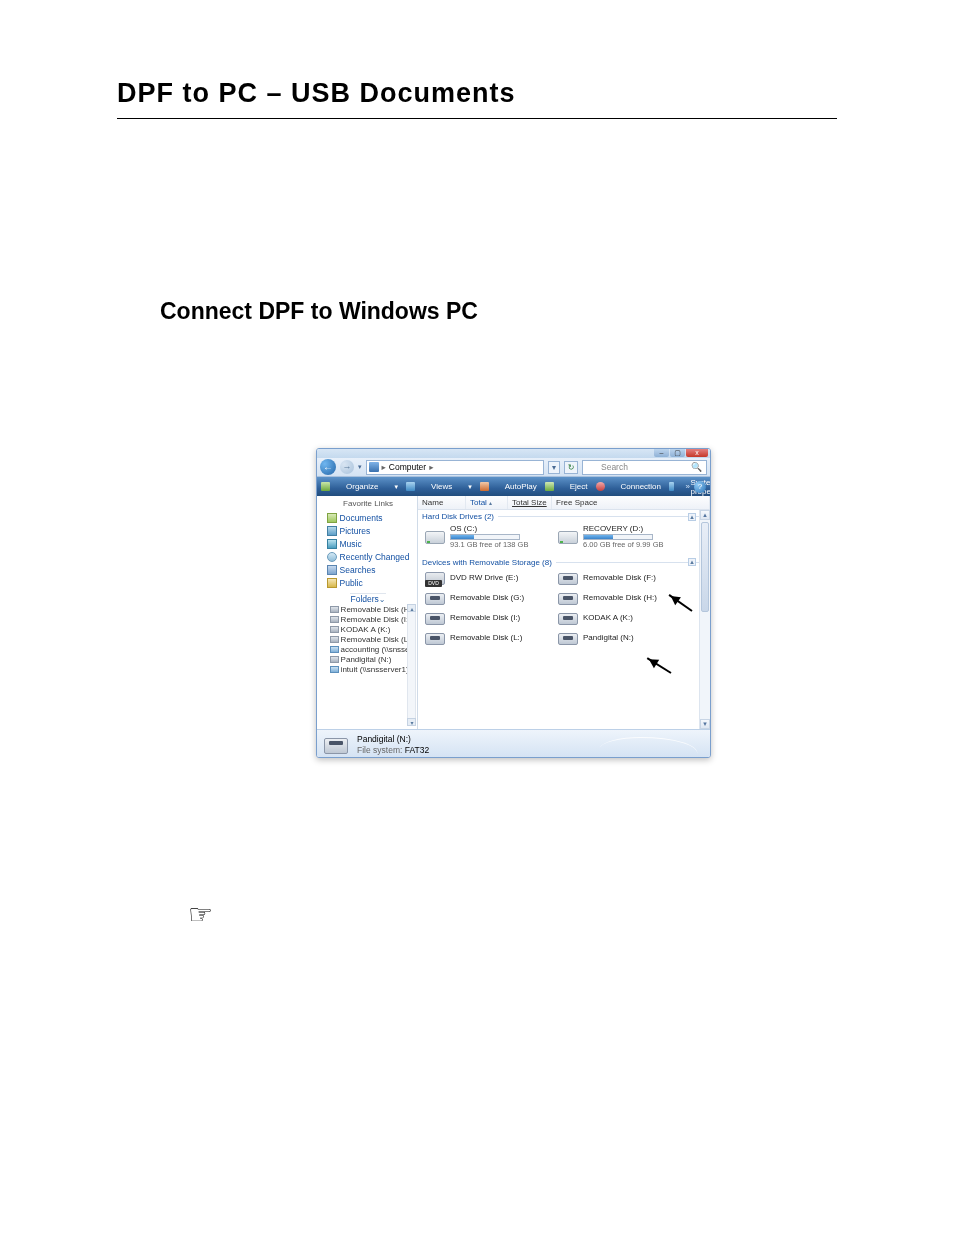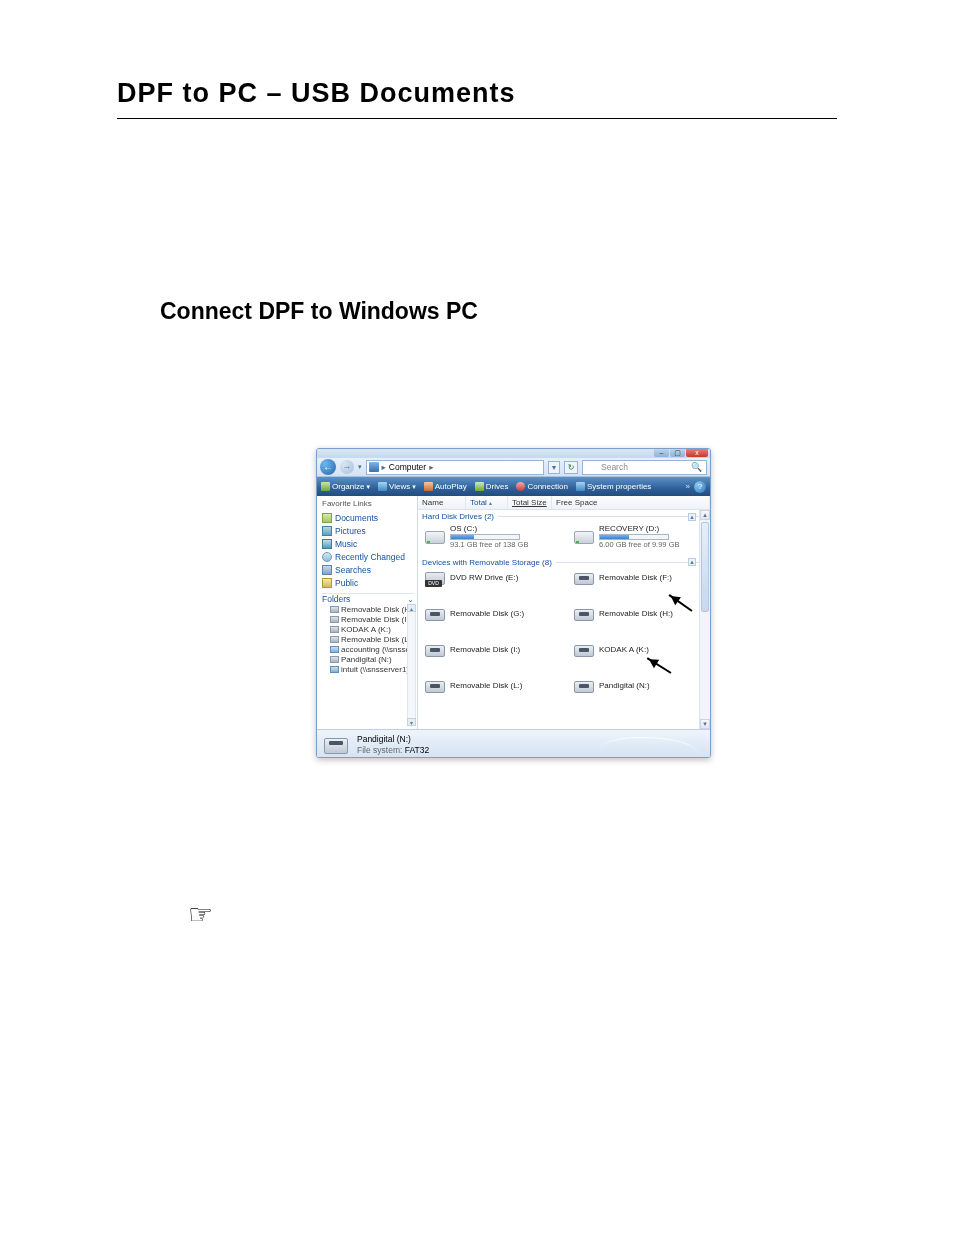--- a/index.html
+++ b/index.html
@@ -129,37 +129,38 @@
     height: 19px;
     background: linear-gradient(#5c92c8, #2f6099 60%, #224d7d);
     display: flex;
     align-items: center;
     padding: 0 4px;
     gap: 8px;
     color: #fff;
     font-size: 8px;
     position: relative;
   }
-  .tb-item { display:flex;align-items:flex-end;gap:2px; }
+  .tb-item { display:flex;align-items:center;gap:16px; }
   .tb-ico { width:9px;height:9px;border-radius:1px; }
   .tb-drop { font-size:7px; }
   .tb-chev { position:absolute; right:20px; color:#cfe1f5; font-size:8px;}
   .tb-help { position:absolute; right:4px; width:12px;height:12px;border-radius:50%;background:radial-gradient(circle at 30% 30%,#8ec9f5,#2c73b5);text-align:center;line-height:11px;font-size:8px;}
 
   .body-area {
     display: flex;
     height: 233px;
   }
   .sidebar {
     width: 101px;
     border-right: 1px solid #d0dbe8;
     background: #fff;
     padding: 3px 3px 3px 5px;
     display: flex;
     flex-direction: column;
+    align-items: center;
   }
   .sb-heading { color:#555;font-size:8px;margin-bottom:3px; }
   .sb-list { list-style:none; }
   .sb-item { display:flex;align-items:center;gap:3px;color:#1451a3;font-size:8.5px;padding:1.5px 0; }
   .sb-ico { width:10px;height:10px;flex-shrink:0; }
   .folders-hdr { color:#1451a3;font-size:8.5px;display:flex;justify-content:space-between;align-items:center;border-top:1px solid #e0e6ee;margin-top:4px;padding-top:0; }
   .tree { list-style:none;font-size:8px;color:#333;position:relative; }
   .tree-item { display:flex;align-items:center;gap:2px;padding:0.5px 0 0.5px 8px;white-space:nowrap;overflow:hidden; }
   .tree-ico { width:9px;height:7px;flex-shrink:0; }
   .tree-scroll { position:absolute;right:-2px;top:0;bottom:0;width:9px;display:flex;flex-direction:column;}
@@ -194,21 +195,21 @@
     align-items: center;
   }
   .group-hdr::after {
     content: "";
     flex: 1;
     border-top: 1px solid #d7e1ee;
     margin-left: 4px;
   }
   .group-collapse { position:absolute;right:14px;width:8px;height:8px;background:#eef3fa;border:1px solid #b8cde5;color:#5a7ba0;font-size:7px;text-align:center;line-height:6px; }
 
-  .drive-grid { display:flex;flex-wrap:wrap;padding:0 4px 4px;gap:16px; }
+  .drive-grid { display:flex;flex-wrap:wrap;padding:0 4px 4px; }
   .drive-tile {
     width: 133px;
     display: flex;
     align-items: center;
     gap: 4px;
     padding: 2px 2px;
     font-size: 8px;
     position: relative;
   }
   .drive-icon {
@@ -312,21 +313,21 @@
       <div class="tb-ico" style="background:linear-gradient(#a9d3f0,#3f8ac5);"></div>
       <span>Views</span>
       <span class="tb-drop">▾</span>
     </div>
     <div class="tb-item">
       <div class="tb-ico" style="background:linear-gradient(#f0c9a9,#cd6a2e);"></div>
       <span>AutoPlay</span>
     </div>
     <div class="tb-item">
       <div class="tb-ico" style="background:linear-gradient(#cfe8b6,#6caa3d);"></div>
-      <span>Drives</span>
+      <span>Eject</span>
     </div>
     <div class="tb-item">
       <div class="tb-ico" style="background:linear-gradient(#f5a9a9,#c53f3f);border-radius:50%;"></div>
       <span>Connection</span>
     </div>
     <div class="tb-item">
       <div class="tb-ico" style="background:linear-gradient(#a9d3f0,#3f8ac5);"></div>
       <span>System properties</span>
     </div>
     <span class="tb-chev">»</span>

